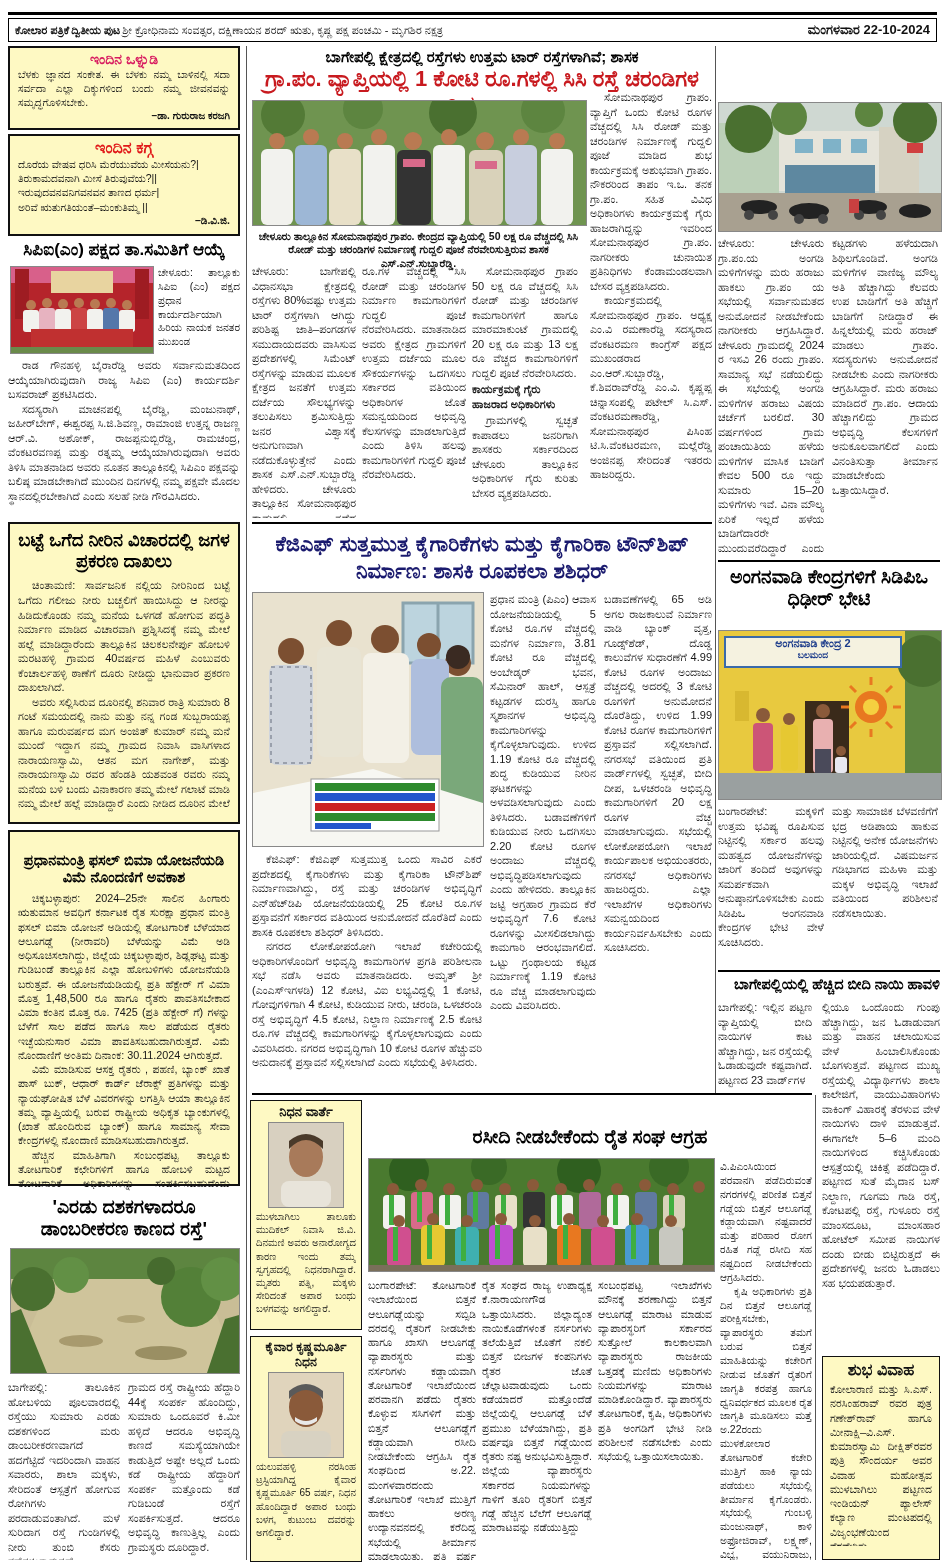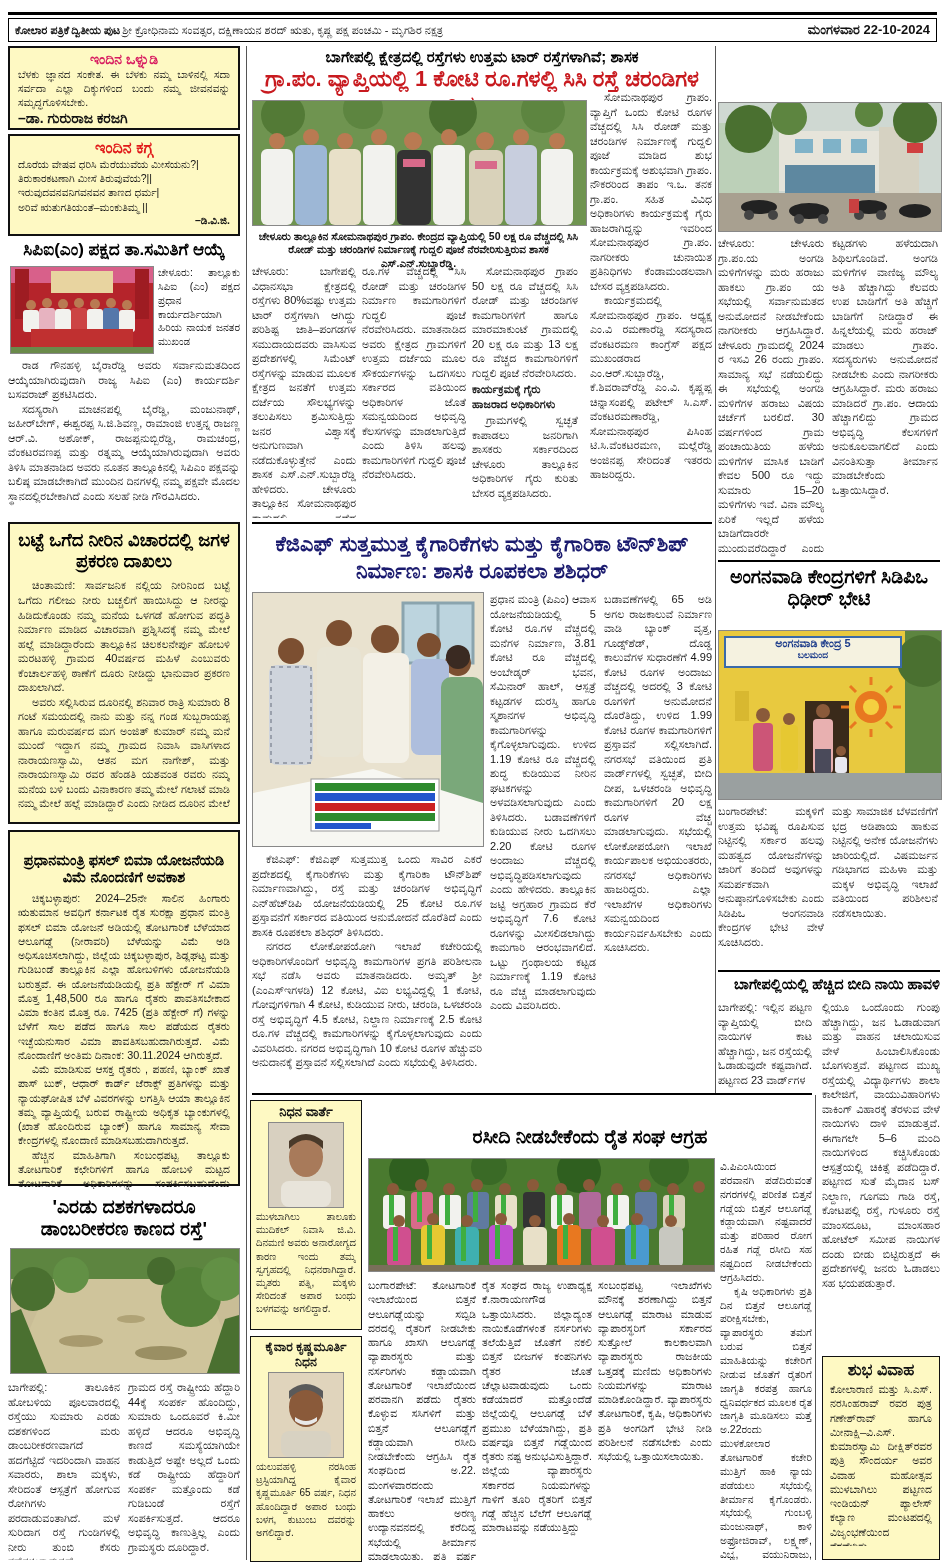--- a/index.html
+++ b/index.html
@@ -35,28 +35,28 @@
     <span style="font-weight:bold;font-size:13px;">ಮಂಗಳವಾರ 22-10-2024</span>
   </div>
 
   <div class="abs rule" style="left:246px;top:46px;width:1px;height:1514px;background:#555;"></div>
   <div class="abs rule" style="left:715px;top:46px;width:1px;height:1049px;background:#555;"></div>
   <div class="abs rule" style="left:815px;top:1095px;width:1px;height:465px;background:#555;"></div>
 
   <div class="abs boxed" style="left:8px;top:46px;width:232px;height:84px;padding:3px 8px;box-sizing:border-box;">
     <div class="boxtitle" style="color:#d81b60;font-size:14px;">ಇಂದಿನ ಒಳ್ನುಡಿ</div>
     <div class="jtext" style="font-size:10.5px;"><span class="para">ಬೆಳಕು ಜ್ಞಾನದ ಸಂಕೇತ. ಈ ಬೆಳಕು ನಮ್ಮ ಬಾಳಿನಲ್ಲಿ ಸದಾ ಸರ್ವದಾ ಎಲ್ಲಾ ದಿಕ್ಕುಗಳಿಂದ ಬಂದು ನಮ್ಮ ಜೀವನವನ್ನು ಸಮೃದ್ಧಗೊಳಿಸಬೇಕು.</span></div>
-    <div style="font-size:14px;font-weight:bold;">–ಡಾ. ಗುರುರಾಜ ಕರಜಗಿ</div>
+    <div style="text-align:right;font-size:10px;font-weight:bold;">–ಡಾ. ಗುರುರಾಜ ಕರಜಗಿ</div>
   </div>
 
   <div class="abs boxed" style="left:8px;top:134px;width:232px;height:102px;padding:3px 8px;box-sizing:border-box;">
     <div class="boxtitle" style="color:#e11a1a;font-size:16px;">ಇಂದಿನ ಕಗ್ಗ</div>
     <div style="font-size:10.5px;line-height:1.35;">
       <div>ದೊರೆಯ ವೇಷವ ಧರಿಸಿ ಮೆರೆಯುವೆಯ ಮೀಸೆಯನು?|</div>
-      <div>ತಿರುಕಾರಕಟಣಾಗಿ ಮೀಸೆ ತಿರುವುವೆಯ?||</div>
+      <div>ತಿರುಕಾಮದವನಾಗಿ ಮೀಸೆ ತಿರುವುವೆಯ?||</div>
       <div>ಇರುವುದವನವನಿಗವನವನ ತಾಣದ ಧರ್ಮ|</div>
       <div>ಅರಿವೆ ಋತುಗತಿಯಂತೆ–ಮಂಕುತಿಮ್ಮ ||</div>
     </div>
     <div style="text-align:right;font-size:10.5px;font-weight:bold;">–ಡಿ.ವಿ.ಜಿ.</div>
   </div>
 
   <div class="abs" style="left:8px;top:240px;width:232px;">
     <div class="headline" style="font-size:17px;">ಸಿಪಿಐ(ಎಂ) ಪಕ್ಷದ ತಾ.ಸಮಿತಿಗೆ ಆಯ್ಕೆ</div>
   </div>
   <div class="photo" style="left:10px;top:266px;width:142px;height:86px;">
@@ -410,21 +410,21 @@
       <rect x="34" y="92" width="20" height="48" rx="4" fill="#cc5577"></rect>
       <rect x="62" y="94" width="17" height="46" rx="4" fill="#e6c832"></rect>
       <rect x="94" y="88" width="20" height="54" rx="4" fill="#e8b0b0"></rect>
       <rect x="96" y="118" width="16" height="24" fill="#4a4a5a"></rect>
       <circle cx="122" cy="120" r="5" fill="#8a5a3a"></circle>
       <rect x="116" y="126" width="12" height="16" rx="3" fill="#e8e8f0"></rect>
       <rect x="0" y="142" width="222" height="26" fill="#9aa0a0"></rect>
       <rect x="16" y="60" width="14" height="30" fill="#d8b830"></rect>
     </svg>
     <div style="position:absolute;left:8px;top:6px;width:172px;text-align:center;color:#1a3a8a;font-weight:bold;font-size:11px;line-height:1.2;">
-      <div>ಅಂಗನವಾಡಿ ಕೇಂದ್ರ 5</div>
+      <div>ಅಂಗನವಾಡಿ ಕೇಂದ್ರ 2</div>
       <div style="font-size:9px;">ಬಲಮಂದ</div>
     </div>
   </div>
 
   <div class="abs jtext" style="left:718px;top:804px;width:106px;height:162px;">ಬಂಗಾರಪೇಟೆ: ಮಕ್ಕಳಿಗೆ ಉತ್ತಮ ಭವಿಷ್ಯ ರೂಪಿಸುವ ನಿಟ್ಟಿನಲ್ಲಿ ಸರ್ಕಾರ ಹಲವು ಮಹತ್ವದ ಯೋಜನೆಗಳನ್ನು ಜಾರಿಗೆ ತಂದಿದೆ ಅವುಗಳನ್ನು ಸಮರ್ಪಕವಾಗಿ ಅನುಷ್ಠಾನಗೊಳಿಸಬೇಕು ಎಂದು ಸಿಡಿಪಿಒ ಅಂಗನವಾಡಿ ಕೇಂದ್ರಗಳ ಭೇಟಿ ವೇಳೆ ಸೂಚಿಸಿದರು.</div>
   <div class="abs jtext" style="left:832px;top:804px;width:106px;height:162px;">ಮತ್ತು ಸಾಮಾಜಿಕ ಬೆಳವಣಿಗೆಗೆ ಭದ್ರ ಅಡಿಪಾಯ ಹಾಕುವ ನಿಟ್ಟಿನಲ್ಲಿ ಅನೇಕ ಯೋಜನೆಗಳು ಜಾರಿಯಲ್ಲಿದೆ. ವಿಷಮರ್ಜನ ಗಡಿಭಾಗದ ಮಹಿಳಾ ಮತ್ತು ಮಕ್ಕಳ ಅಭಿವೃದ್ಧಿ ಇಲಾಖೆ ವತಿಯಿಂದ ಪರಿಶೀಲನೆ ನಡೆಸಲಾಯಿತು.</div>
 
   <div class="abs rule" style="left:718px;top:970px;width:222px;height:2px;"></div>
 
   <div class="abs headline" style="left:718px;top:976px;width:222px;font-size:14.5px;text-align:right;">ಬಾಗೇಪಲ್ಲಿಯಲ್ಲಿ ಹೆಚ್ಚಿದ ಬೀದಿ ನಾಯಿ ಹಾವಳಿ</div>

